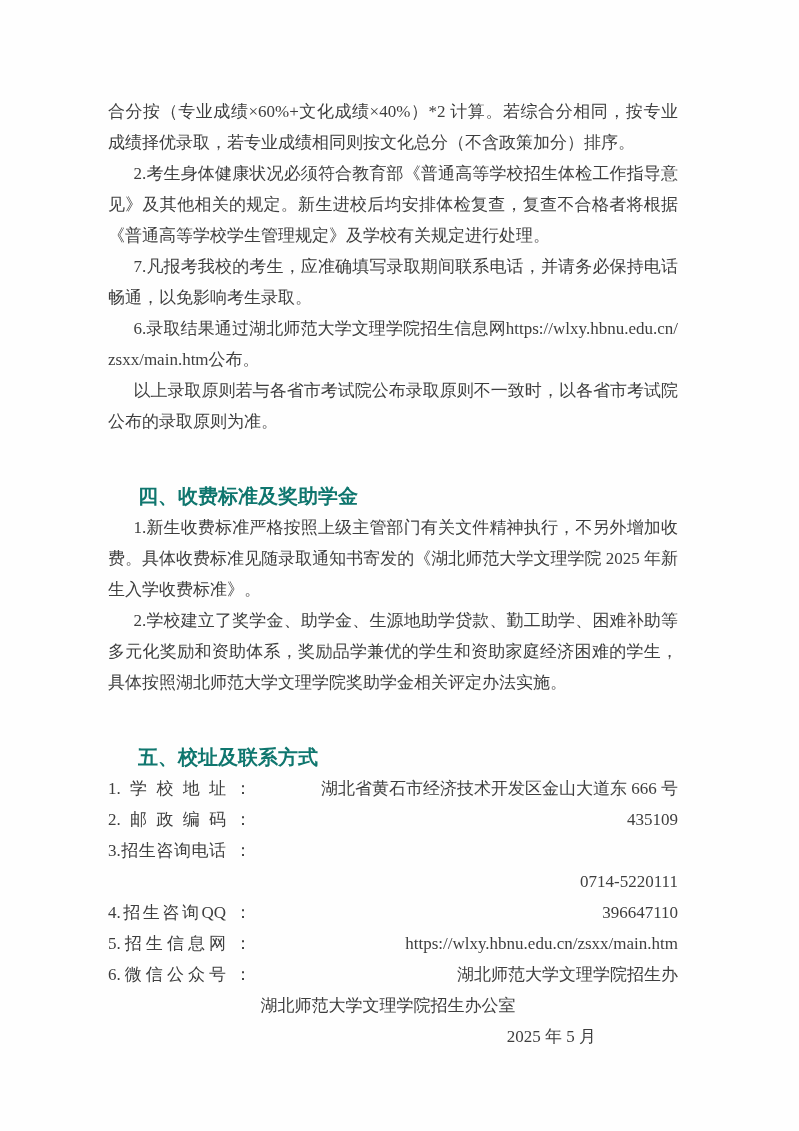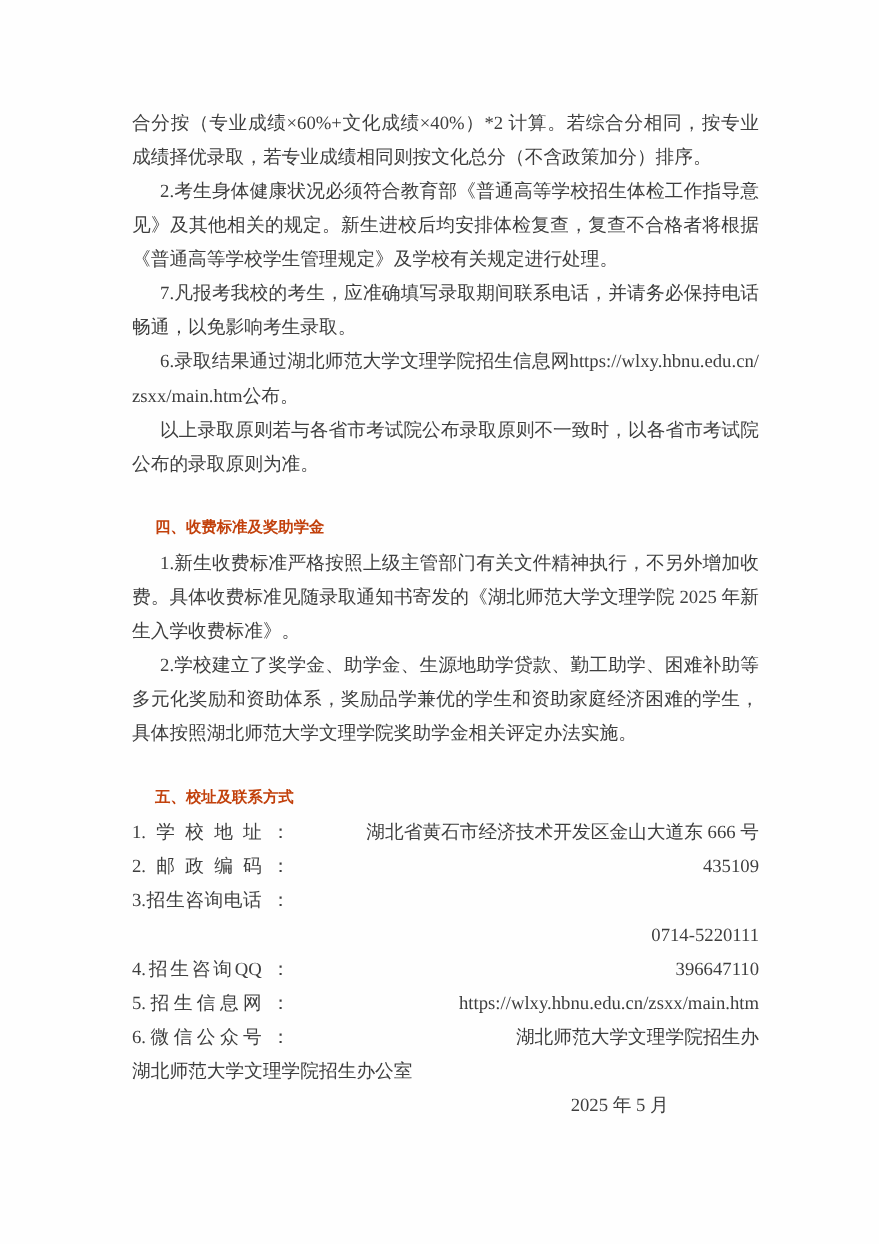--- a/index.html
+++ b/index.html
@@ -10,43 +10,43 @@
   .page {
     position: relative;
     width: 799px;
     height: 1131px;
     background: #fefefe;
     overflow: hidden;
     font-family: "Liberation Serif", "DejaVu Serif", serif;
   }
   .content {
     position: absolute;
-    left: 120px;
+    left: 108px;
     top: 96px;
     width: 570px;
     font-size: 17px;
     line-height: 31px;
     color: #3e3e3e;
     text-align: justify;
   }
   .para {
     margin: 0;
     text-indent: 1.5em;
     word-break: break-all;
     text-align: justify;
   }
   .para.no-indent {
     text-indent: 0;
   }
   .sec-heading {
-    margin: 28px 0 0 0;
-    font-size: 14px;
+    margin: 44px 0 0 0;
+    font-size: 20px;
     line-height: 31px;
     font-weight: bold;
-    color: #c2410c;
+    color: #0f766e;
     text-indent: 1.5em;
   }
   .contact-list {
     margin: 0;
   }
   .contact-row {
     display: flex;
     align-items: flex-start;
     line-height: 31px;
   }
@@ -62,21 +62,21 @@
     flex: 0 0 34px;
     text-align: center;
   }
   .contact-value {
     flex: 1;
     word-break: break-all;
     text-align: right;
   }
   .signature {
     margin: 0;
-    text-align: left;
+    text-align: center;
     padding-right: 10px;
   }
   .date-line {
     margin: 0;
     text-align: right;
     padding-right: 82px;
   }
 </style>
 </head>
 <body>

